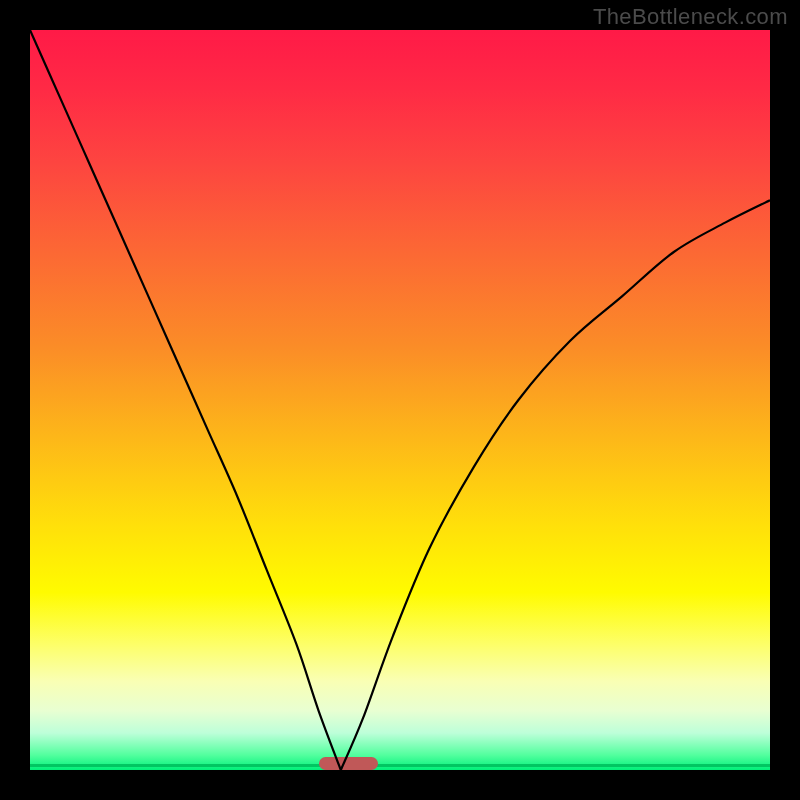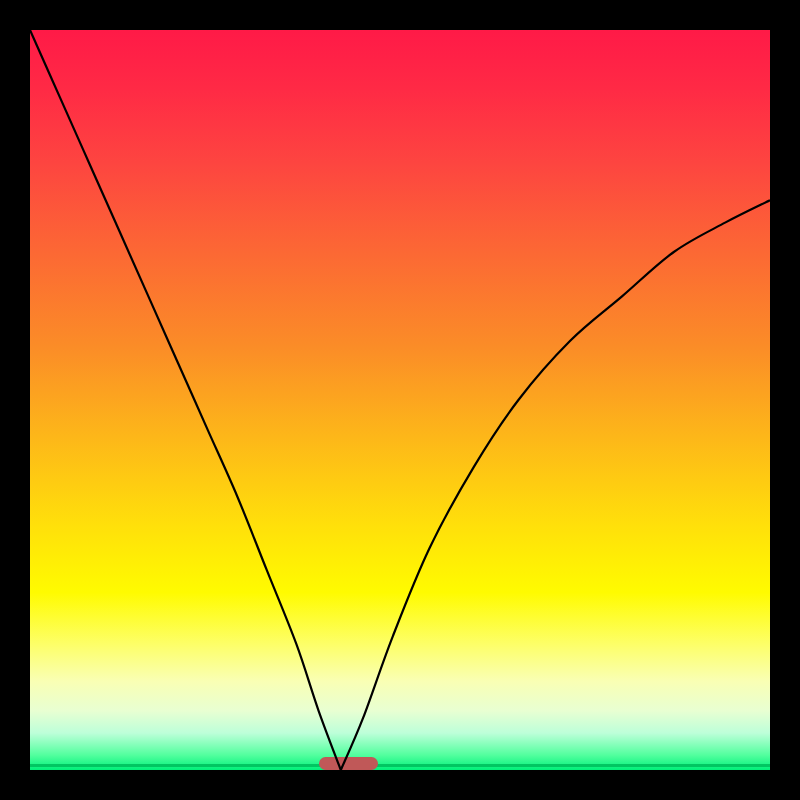--- a/index.html
+++ b/index.html
@@ -79,20 +79,21 @@
   svg .curve-path {
     fill: none;
     stroke: #000;
     stroke-width: 2.2;
   }
 </style>
 </head>
 <body>
 
 <div class="frame">
+  <div class="watermark">TheBottleneck.com</div>
   <div class="plot-area">
     <div class="gradient-bg"></div>
     <div class="marker-strip"></div>
     <div class="marker-highlight" id="marker-highlight" style="left: 288.6px; width: 59.2px; bottom: 0px;"></div>
     <svg class="curve-svg" viewBox="0 0 740 740" preserveAspectRatio="none">
       <path id="curve-left" class="curve-path" d="M 0 0 C 4.933333333333334 11.100000000000003, 19.733333333333334 44.40000000000002, 29.6 66.60000000000002 C 39.46666666666667 88.80000000000003, 49.333333333333336 111.00000000000004, 59.2 133.20000000000005 C 69.06666666666666 155.40000000000006, 78.93333333333334 177.60000000000008, 88.8 199.80000000000007 C 98.66666666666666 222.00000000000006, 108.53333333333333 244.2, 118.4 266.4 C 128.26666666666668 288.59999999999997, 138.13333333333333 310.79999999999995, 148 332.99999999999994 C 157.86666666666667 355.19999999999993, 167.73333333333332 377.4, 177.6 399.59999999999997 C 187.46666666666667 421.79999999999995, 197.33333333333334 442.76666666666665, 207.20000000000002 466.2 C 217.0666666666667 489.6333333333333, 226.93333333333334 515.5333333333334, 236.8 540.2 C 246.66666666666669 564.8666666666667, 257.76666666666665 590.7666666666668, 266.4 614.2 C 275.0333333333333 637.6333333333333, 281.20000000000005 659.8333333333333, 288.6 680.8 C 296 701.7666666666667, 307.1 730.1333333333333, 310.8 740"></path>
       <path id="curve-right" class="curve-path" d="M 310.8 740 C 314.5 731.3666666666667, 324.3666666666667 710.4000000000001, 333 688.2 C 341.6333333333333 666, 351.49999999999994 635.1666666666666, 362.59999999999997 606.8 C 373.7 578.4333333333333, 386.03333333333336 546.3666666666667, 399.6 518 C 413.1666666666667 489.6333333333333, 429.2 461.2666666666667, 444 436.6 C 458.8 411.93333333333334, 472.36666666666673 390.9666666666667, 488.40000000000003 370 C 504.43333333333334 349.0333333333333, 522.9333333333333 328.06666666666666, 540.1999999999999 310.8 C 557.4666666666666 293.53333333333336, 574.7333333333333 281.2, 592 266.4 C 609.2666666666667 251.59999999999997, 626.5333333333333 234.33333333333334, 643.8 222 C 661.0666666666666 209.66666666666666, 679.5666666666666 201.03333333333333, 695.5999999999999 192.39999999999998 C 711.6333333333332 183.76666666666662, 732.6 173.89999999999995, 740 170.19999999999993"></path>
     </svg>
   </div>
 </div>

